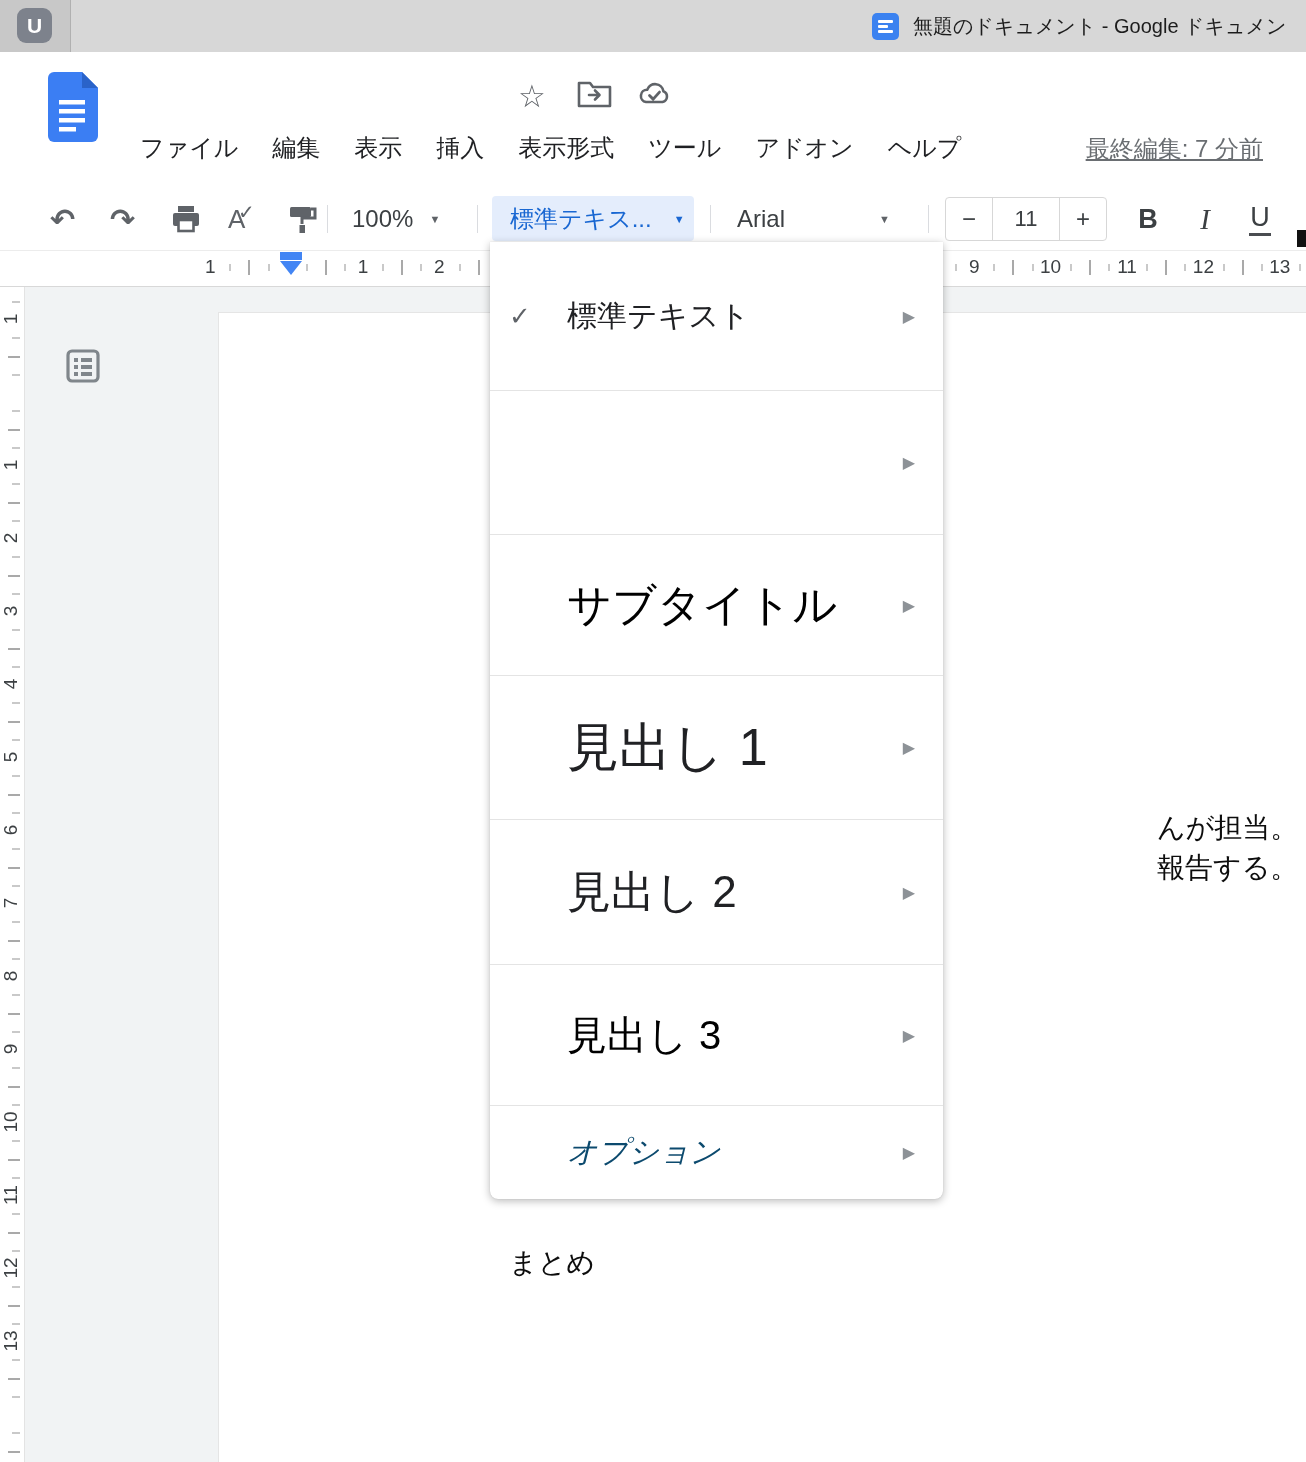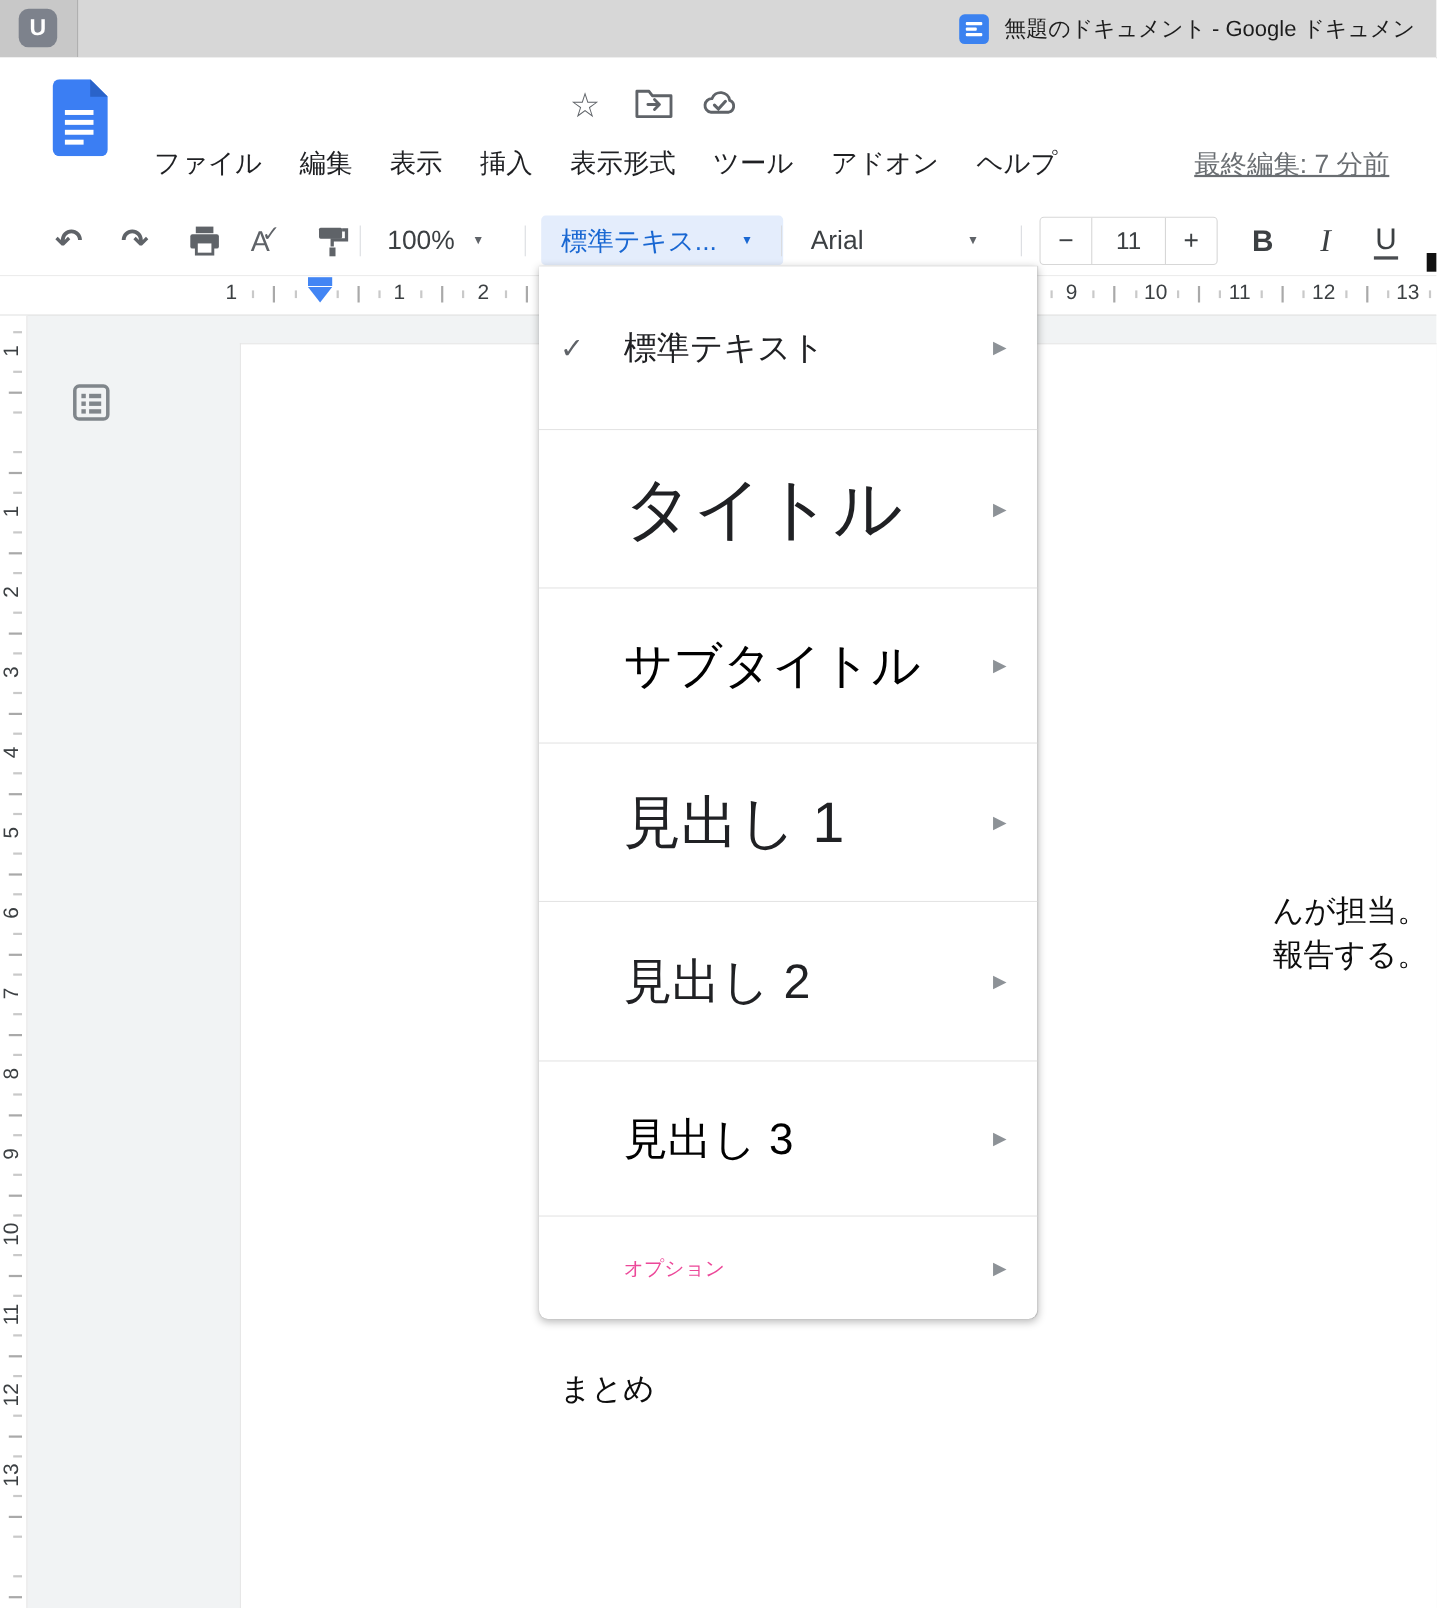--- a/index.html
+++ b/index.html
@@ -35,21 +35,21 @@
   .last-edit{position:absolute;right:43px;top:81px;font-size:24px;color:#6a6e72;
              text-decoration:underline;}
 
   
   .toolbar{position:absolute;left:0;top:190px;width:1306px;height:60px;background:#fff;}
   .tb{position:absolute;top:0;height:58px;display:flex;align-items:center;color:#5f6368;}
   .tb-glyph{font-family:"DejaVu Sans",sans-serif;font-size:30px;font-weight:bold;color:#5f6368;}
   .sep{position:absolute;top:15px;width:1px;height:28px;background:#dadce0;}
   .zoom-label{font-size:24px;color:#3c4043;}
   .caret{font-size:11px;color:#5f6368;margin-left:16px;}
-  .pill{position:absolute;left:492px;top:6px;width:220px;height:45px;background:#e4edfc;
+  .pill{position:absolute;left:492px;top:6px;width:202px;height:45px;background:#e4edfc;
         border-radius:4px;display:flex;align-items:center;padding-left:18px;box-sizing:border-box;}
   .pill .lbl{font-size:24px;color:#1967d2;}
   .pill .caret{color:#1967d2;margin-left:22px;}
   .font-label{font-size:24px;color:#3c4043;}
   .sizegroup{position:absolute;left:945px;top:7px;height:44px;border:1px solid #d7d7d7;
         border-radius:4px;display:flex;align-items:stretch;box-sizing:border-box;}
   .szcell{display:flex;align-items:center;justify-content:center;font-size:24px;color:#3c4043;}
   .szminus{width:46px;}
   .szval{width:66px;border-left:1px solid #d7d7d7;border-right:1px solid #d7d7d7;font-size:22px;}
   .szplus{width:46px;}
@@ -99,21 +99,21 @@
   .sm-label{margin-left:77px;color:#202124;white-space:nowrap;}
   .sm-label.muted{color:#000000;}
   .sm-check{position:absolute;left:19px;font-size:26px;color:#5f6368;}
   .sm-arrow{position:absolute;right:28px;font-size:16px;color:#8d9297;}
   .sm-normal .sm-label{font-size:30px;}
   .sm-title .sm-label{font-size:62px;}
   .sm-subtitle .sm-label{font-size:44px;}
   .sm-h1 .sm-label{font-size:52px;}
   .sm-h2 .sm-label{font-size:44px;}
   .sm-h3 .sm-label{font-size:40px;}
-  .sm-option .sm-label{font-size:18px;color:#ec4899;}
+  .sm-option .sm-label{font-size:30px;color:#0c4a6e;font-style:italic;}
 </style>
 </head>
 <body>
 
 <div class="stage">
 
   <div class="tabbar">
     <div class="tabbar-left"></div>
     <div class="app-badge">U</div>
     <div class="tab">
@@ -381,21 +381,20 @@
     </div>
   </div>
 
   <div class="stylemenu" id="stylemenu">
       <div class="sm-row sm-normal" style="height: 148px;">
         <span class="sm-check">✓</span>
         <span class="sm-label">標準テキスト</span>
         <span class="sm-arrow">▶</span>
       </div>
       <div class="sm-row sm-title" style="height: 144px;">
-        <span class="sm-label">タイトル</span>
         <span class="sm-arrow">▶</span>
       </div>
       <div class="sm-row sm-subtitle" style="height: 141px;">
         <span class="sm-label muted">サブタイトル</span>
         <span class="sm-arrow">▶</span>
       </div>
       <div class="sm-row sm-h1" style="height: 144px;">
         <span class="sm-label">見出し 1</span>
         <span class="sm-arrow">▶</span>
       </div>

